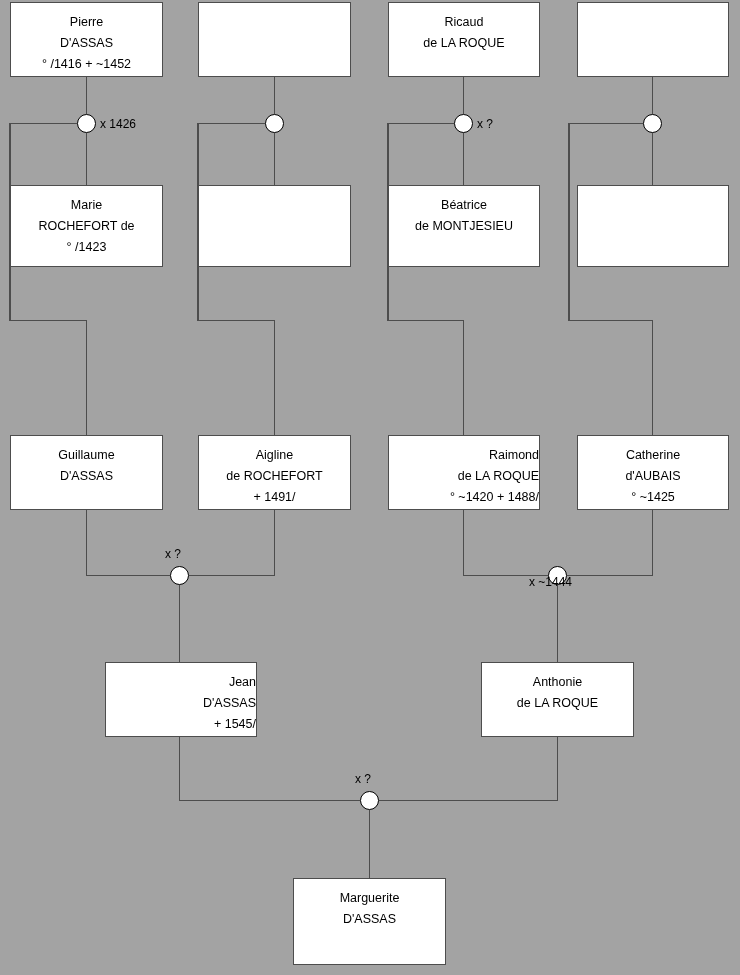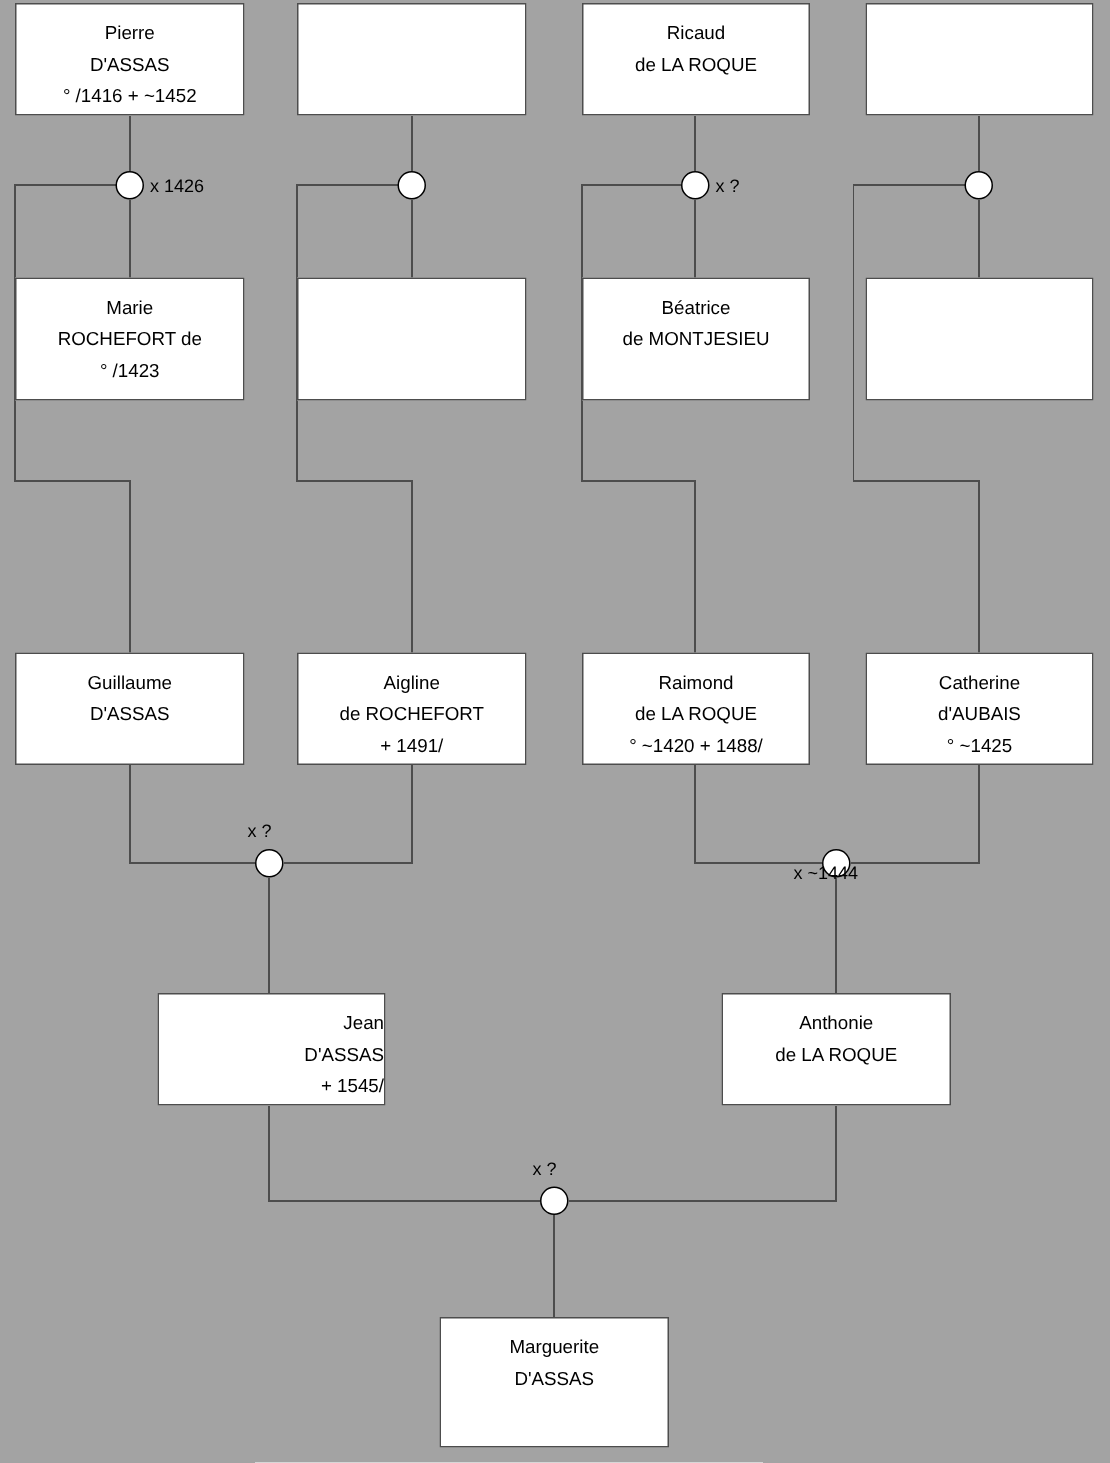--- a/index.html
+++ b/index.html
@@ -160,21 +160,21 @@
     <span class="ln">D'ASSAS</span>
     <span class="ln"></span>
   </div>
 
   <div class="pbox" style="left:198px; top:435px; width:153px; height:75px;">
     <span class="ln">Aigline</span>
     <span class="ln">de ROCHEFORT</span>
     <span class="ln">+ 1491/</span>
   </div>
 
-  <div class="pbox" style="left:388px; top:435px; width:152px; height:75px;">
+  <div class="pbox" style="left:388px; top:435px; width:152px; height:75px;align-items:flex-end;">
     <span class="ln">Raimond</span>
     <span class="ln">de LA ROQUE</span>
     <span class="ln">° ~1420 + 1488/</span>
   </div>
 
   <div class="pbox" style="left:577px; top:435px; width:152px; height:75px;">
     <span class="ln">Catherine</span>
     <span class="ln">d'AUBAIS</span>
     <span class="ln">° ~1425</span>
   </div>

